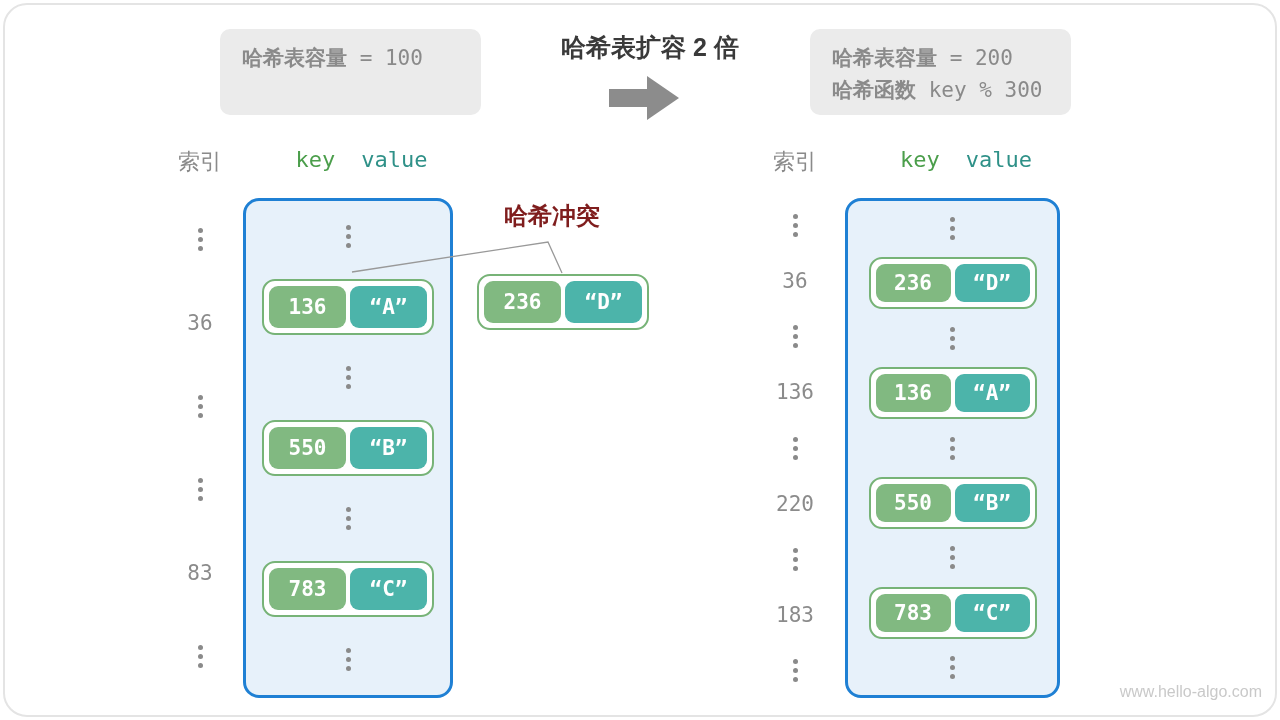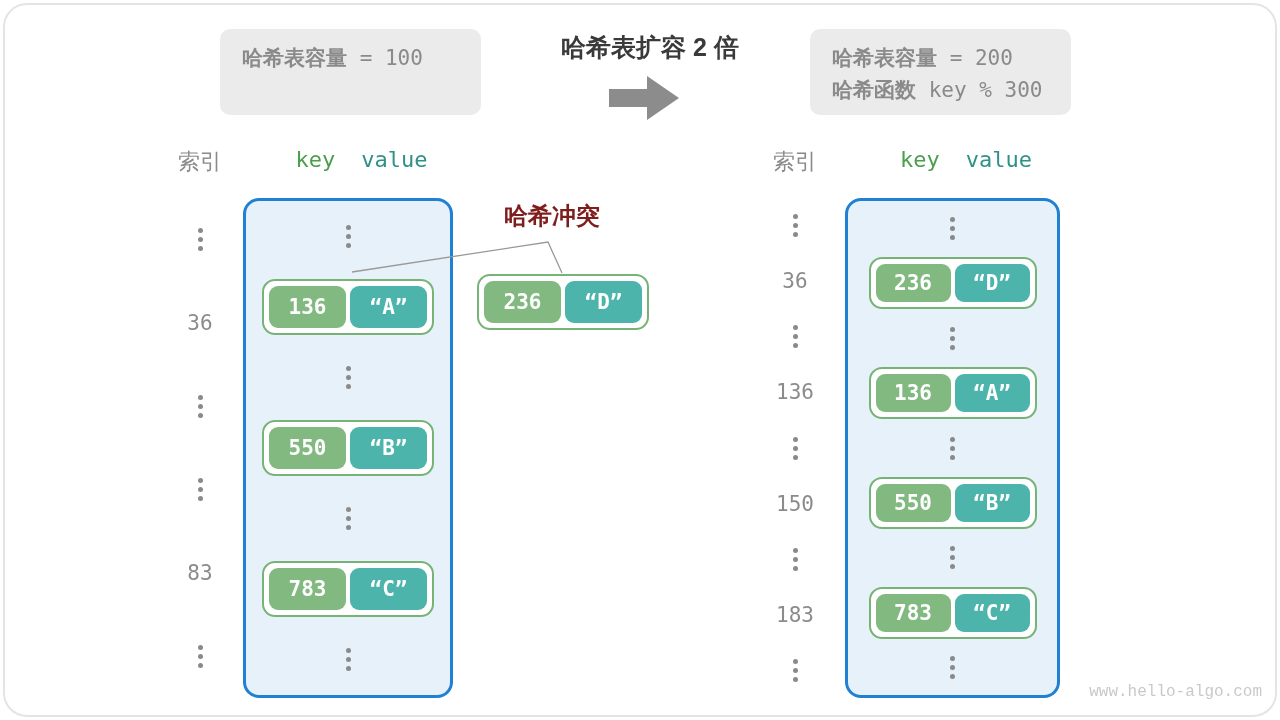--- a/index.html
+++ b/index.html
@@ -73,21 +73,21 @@
   .collision-label{
     position:absolute;left:492px;top:200px;width:120px;text-align:center;
     font-family:"Liberation Sans","DejaVu Sans",sans-serif;font-weight:700;
     font-size:24px;color:#7f1d1d;white-space:nowrap;
   }
   .collision-pair{position:absolute;left:477px;top:274px;}
   .lines-svg{position:absolute;left:0;top:0;pointer-events:none;}
   
   .watermark{
     position:absolute;right:18px;bottom:19px;color:#c9c9c9;font-size:16px;
-    font-family:Liberation Mono, monospace;
+    font-family:Liberation Sans, sans-serif;
   }
 </style>
 </head>
 <body>
 
 <div class="canvas">
   <div class="frame"></div>
 
   <div class="info-box" id="box-left">
     <div><span class="lbl">哈希表容量</span> <span class="val">= 100</span></div>
@@ -226,21 +226,21 @@
           </span>
         </div>
       <div class="cell">136</div>
       <div class="cell">
           <span class="dots">
             <i></i>
             <i></i>
             <i></i>
           </span>
         </div>
-      <div class="cell">150</div>
+      <div class="cell">220</div>
       <div class="cell">
           <span class="dots">
             <i></i>
             <i></i>
             <i></i>
           </span>
         </div>
       <div class="cell">183</div>
       <div class="cell">
           <span class="dots">

